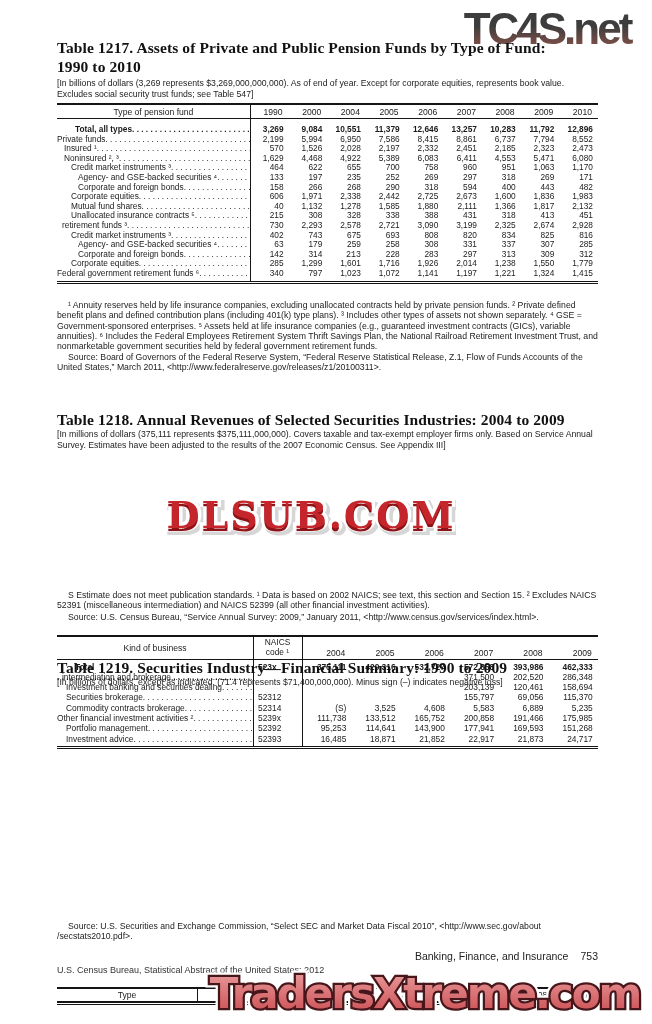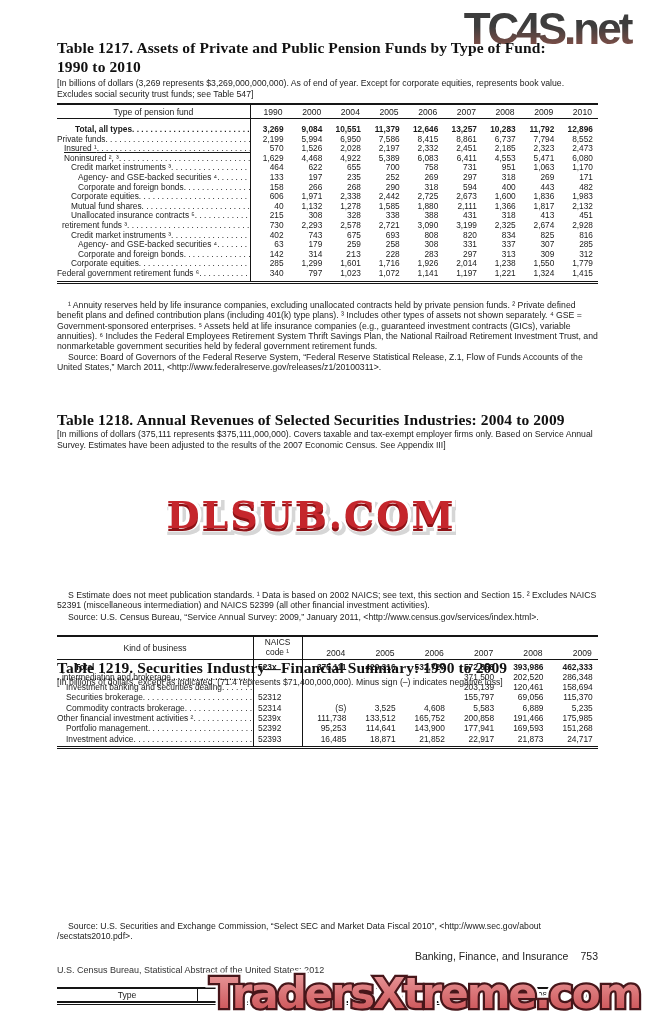--- a/index.html
+++ b/index.html
@@ -97,21 +97,21 @@
           <div class="val" style="width: 38.7px;">5,994</div>
           <div class="val" style="width: 38.7px;">6,950</div>
           <div class="val" style="width: 38.7px;">7,586</div>
           <div class="val" style="width: 38.7px;">8,415</div>
           <div class="val" style="width: 38.7px;">8,861</div>
           <div class="val" style="width: 38.7px;">6,737</div>
           <div class="val" style="width: 38.7px;">7,794</div>
           <div class="val" style="width: 38.7px;">8,552</div>
         </div>
         <div class="row">
-          <div class="lab" style="width: 193px; text-decoration: underline;">
+          <div class="lab" style="width: 193px;">
             <span class="labtxt" style="padding-left: 7px;">Insured ¹</span>
             <span class="lead"></span>
           </div>
           <div class="val" style="width: 38.7px;">570</div>
           <div class="val" style="width: 38.7px;">1,526</div>
           <div class="val" style="width: 38.7px;">2,028</div>
           <div class="val" style="width: 38.7px;">2,197</div>
           <div class="val" style="width: 38.7px;">2,332</div>
           <div class="val" style="width: 38.7px;">2,451</div>
           <div class="val" style="width: 38.7px;">2,185</div>
@@ -136,21 +136,21 @@
         <div class="row">
           <div class="lab" style="width: 193px;">
             <span class="labtxt" style="padding-left: 14px;">Credit market instruments ³</span>
             <span class="lead"></span>
           </div>
           <div class="val" style="width: 38.7px;">464</div>
           <div class="val" style="width: 38.7px;">622</div>
           <div class="val" style="width: 38.7px;">655</div>
           <div class="val" style="width: 38.7px;">700</div>
           <div class="val" style="width: 38.7px;">758</div>
-          <div class="val" style="width: 38.7px;">731</div>
+          <div class="val" style="width: 38.7px;">960</div>
           <div class="val" style="width: 38.7px;">951</div>
           <div class="val" style="width: 38.7px;">1,063</div>
           <div class="val" style="width: 38.7px;">1,170</div>
         </div>
         <div class="row">
           <div class="lab" style="width: 193px;">
             <span class="labtxt" style="padding-left: 21px;">Agency- and GSE-backed securities ⁴</span>
             <span class="lead"></span>
           </div>
           <div class="val" style="width: 38.7px;">133</div>

